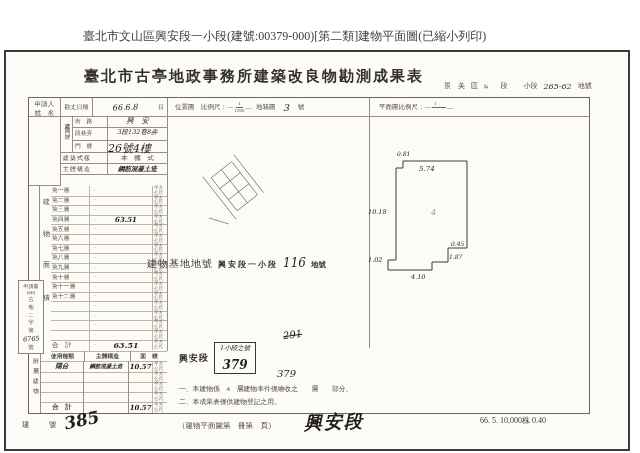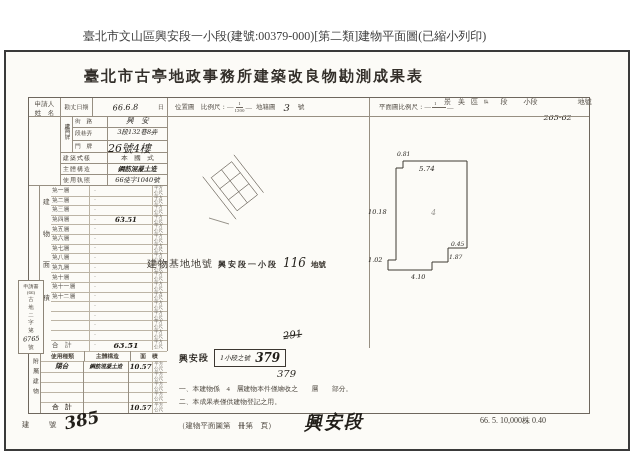--- a/index.html
+++ b/index.html
@@ -36,21 +36,21 @@
   <div class="scan">
 
     <div class="abs" style="left:78px;top:15px;font-size:15px;font-weight:bold;letter-spacing:2px;color:#332f2a;">臺北市古亭地政事務所建築改良物勘測成果表</div>
 
     <div class="abs p" style="left:438px;top:29px;font-size:7px;display:flex;align-items:center;gap:6px;">
       <span>景　美</span>
       <span>區</span>
       <span style="font-size:4.5px;">鎮</span>
       <span style="margin-left:6px;">段</span>
       <span style="margin-left:10px;">小段</span>
-      <span class="hand" style="font-size:8px;margin-top:32px;">265-62</span>
+      <span class="hand" style="font-size:8px;">265-62</span>
       <span>地號</span>
     </div>
 
     <div class="inner">
 
       <div class="abs bb" style="left:0;top:18px;width:560px;height:0;"></div>
       <div class="abs bl" style="left:340px;top:0;width:0;height:250px;"></div>
       <div class="abs bl" style="left:138px;top:0;width:0;height:253px;"></div>
 
       <div class="abs br bb" style="left:0;top:0;width:32px;height:88px;">
@@ -101,24 +101,20 @@
         <span class="hand bb" style="flex:1;font-size:11px;text-align:left;">26號4樓</span>
       </div>
 
       <div class="abs" style="left:32px;top:55px;width:106px;height:11px;display:flex;">
         <span class="p br bb" style="width:44px;font-size:6px;display:flex;align-items:center;padding-left:2px;letter-spacing:1px;">建築式樣</span>
         <span class="p bb" style="flex:1;font-size:6.5px;display:flex;align-items:center;justify-content:center;">本　國　式</span>
       </div>
       <div class="abs" style="left:32px;top:66px;width:106px;height:11px;display:flex;">
         <span class="p br bb" style="width:44px;font-size:6px;display:flex;align-items:center;padding-left:2px;letter-spacing:1px;">主體構造</span>
         <span class="hand bb" style="flex:1;font-size:6.5px;display:flex;align-items:center;justify-content:center;font-weight:bold;">鋼筋混凝土造</span>
-      </div>
-      <div class="abs" style="left:32px;top:77px;width:106px;height:11px;display:flex;">
-        <span class="p br bb" style="width:44px;font-size:6px;display:flex;align-items:center;padding-left:2px;letter-spacing:1px;">使用執照</span>
-        <span class="hand bb" style="flex:1;font-size:6.5px;display:flex;align-items:center;justify-content:center;">66使字1040號</span>
       </div>
 
       <div class="abs bl" style="left:10px;top:88px;width:0;height:165px;"></div>
       <div class="abs vert p" style="left:10px;top:88px;width:12px;height:165px;font-size:7px;letter-spacing:32px;padding-top:6px;">建物面積</div>
 
       <div class="frow" style="top:88px;">
           <span class="flabel">第一層</span>
           <span class="fdot"></span>
           <span class="fval hand"></span>
           <span class="funit">平方公尺</span>
@@ -287,21 +283,21 @@
         <span class="abs hand" style="left:-19px;top:52px;font-size:6.5px;">10.18</span>
         <span class="abs hand" style="left:-19px;top:100px;font-size:6.5px;">1.02</span>
         <span class="abs hand" style="left:24px;top:117px;font-size:6.5px;">4.10</span>
         <span class="abs hand" style="left:64px;top:84px;font-size:6px;">0.45</span>
         <span class="abs hand" style="left:62px;top:97px;font-size:6px;">1.87</span>
         <span class="abs hand" style="left:44px;top:52px;font-size:8px;opacity:0.45;">4</span>
       </div>
 
       <div class="abs" style="left:150px;top:248px;height:24px;display:flex;align-items:center;">
         <span class="p" style="font-size:9px;font-weight:bold;color:#2f2b26;letter-spacing:1px;transform:rotate(-2deg);">興安段</span>
-        <span style="display:inline-flex;align-items:center;border:1px solid #3c3731;padding:1px 5px;margin-left:5px;gap:5px;">
+        <span style="display:inline-flex;align-items:center;border:1px solid #3c3731;padding:1px 5px;margin-left:5px;gap:5px;flex-direction:column;">
           <span class="hand" style="font-size:6.5px;">1小段之號</span>
           <span class="hand" style="font-size:12px;font-weight:bold;">379</span>
         </span>
         <span class="abs hand" style="left:104px;top:-17px;font-size:10px;text-decoration:line-through;transform:rotate(-8deg);">291</span>
         <span class="abs hand" style="left:98px;top:22px;font-size:10px;">379</span>
       </div>
 
       <div class="abs" style="left:150px;top:284px;width:340px;">
         <div class="note">一、本建物係　4　層建物本件僅繪收之　　層　　部分。</div>
         <div class="note">二、本成果表僅供建物登記之用。</div>

